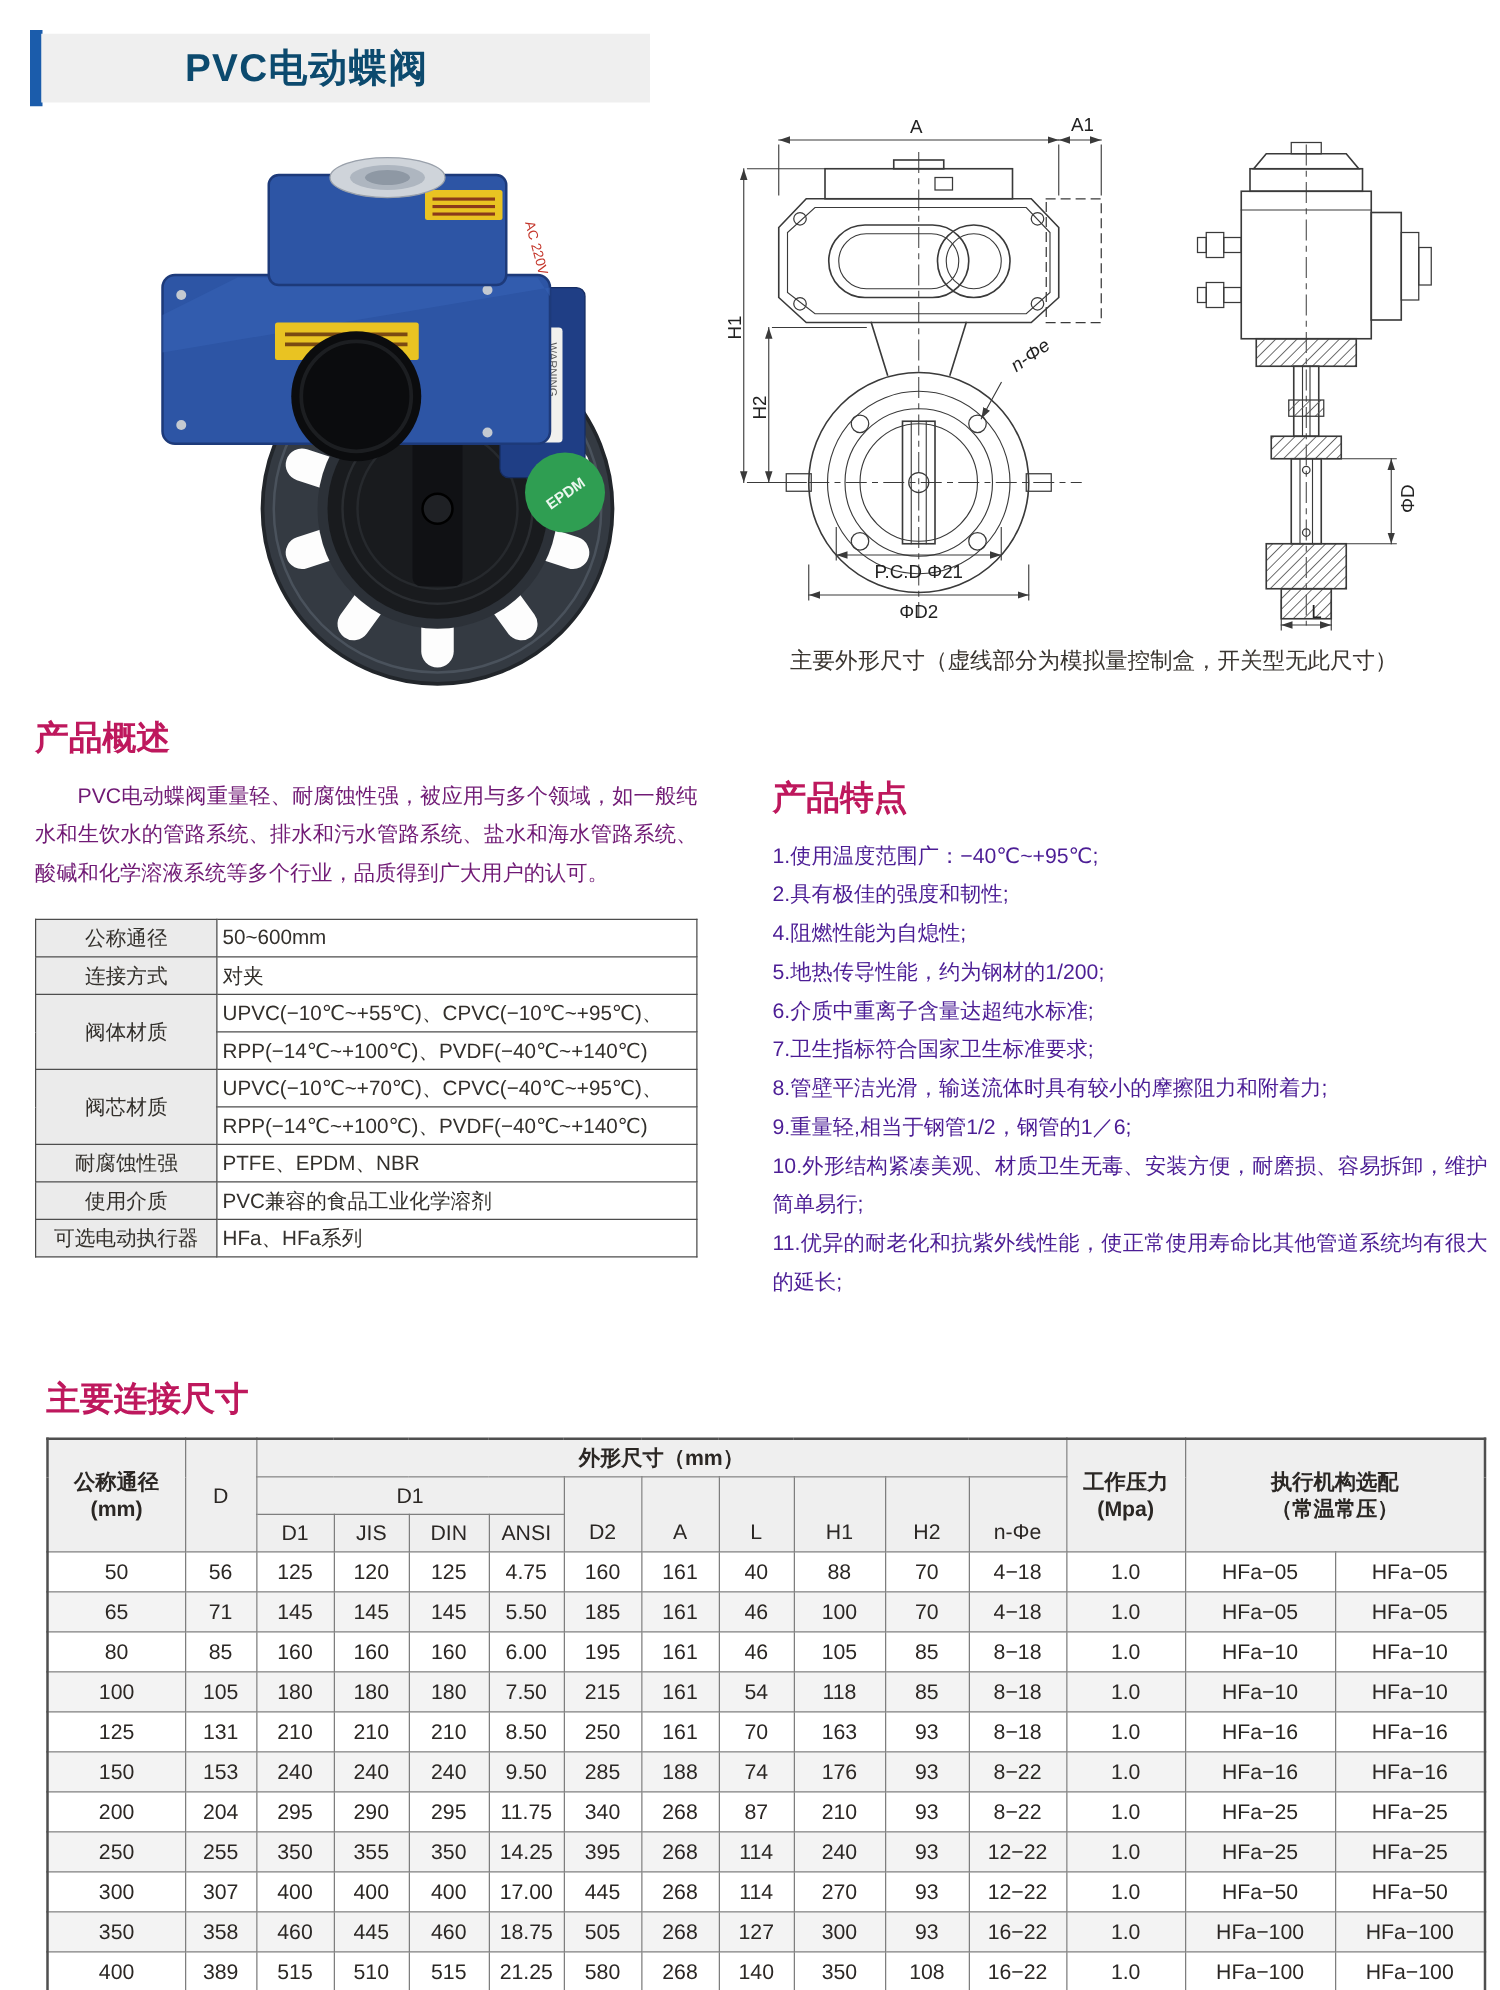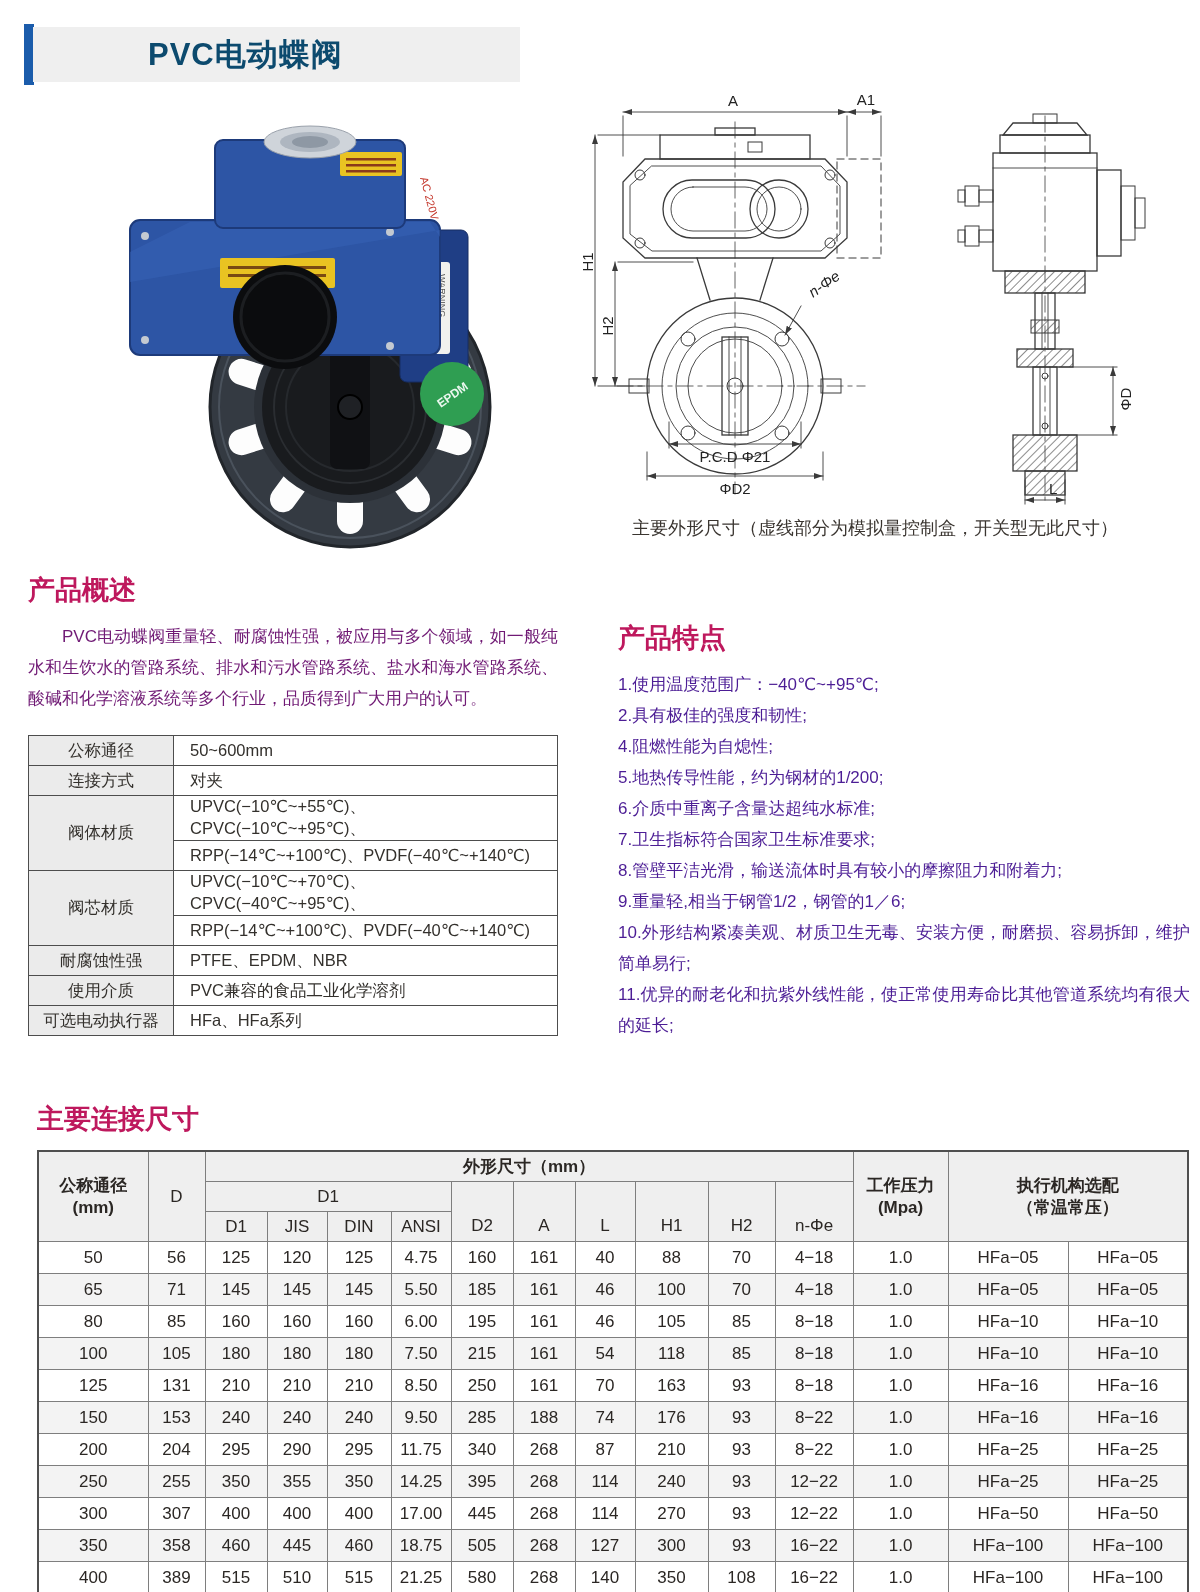--- a/index.html
+++ b/index.html
@@ -16,21 +16,21 @@
   .drawing-caption{position:absolute;left:563px;top:516px;width:624px;text-align:center;
                    font-size:18px;color:#3a3530;}
   
   .section-head{font-size:27px;font-weight:bold;color:#be185d;margin:0 0 13px 0;}
   
   .overview{position:absolute;left:28px;top:572px;width:530px;}
   .overview p{margin:0;font-size:17px;line-height:31px;text-align:justify;
               text-indent:2em;color:#701a75;}
   table.spec{border-collapse:collapse;width:530px;margin-top:21px;table-layout:fixed;}
   table.spec th,table.spec td{border:1px solid #4d4d4d;font-size:16.5px;font-weight:normal;
-              height:29px;padding:0 16px;color:#33302c;}
+              height:29px;padding:0 4px;color:#33302c;}
   table.spec th{width:140px;background:#ebebeb;text-align:center;padding:0 2px;}
   table.spec td{text-align:left;background:#fff;}
   
   .features{position:absolute;left:618px;top:572px;width:572px;margin-top:48px;}
   .features ul{list-style:none;margin:6px 0 0 0;padding:0;}
   .features li{font-size:17px;line-height:31px;color:#4c1d95;text-align:justify;}
   
   .dims{position:absolute;left:25px;top:1101px;width:1152px;padding-left:12px;}
   table.dim{border-collapse:collapse;table-layout:fixed;width:1150px;margin-top:12px;
             border:2px solid #4f4f4f;}

